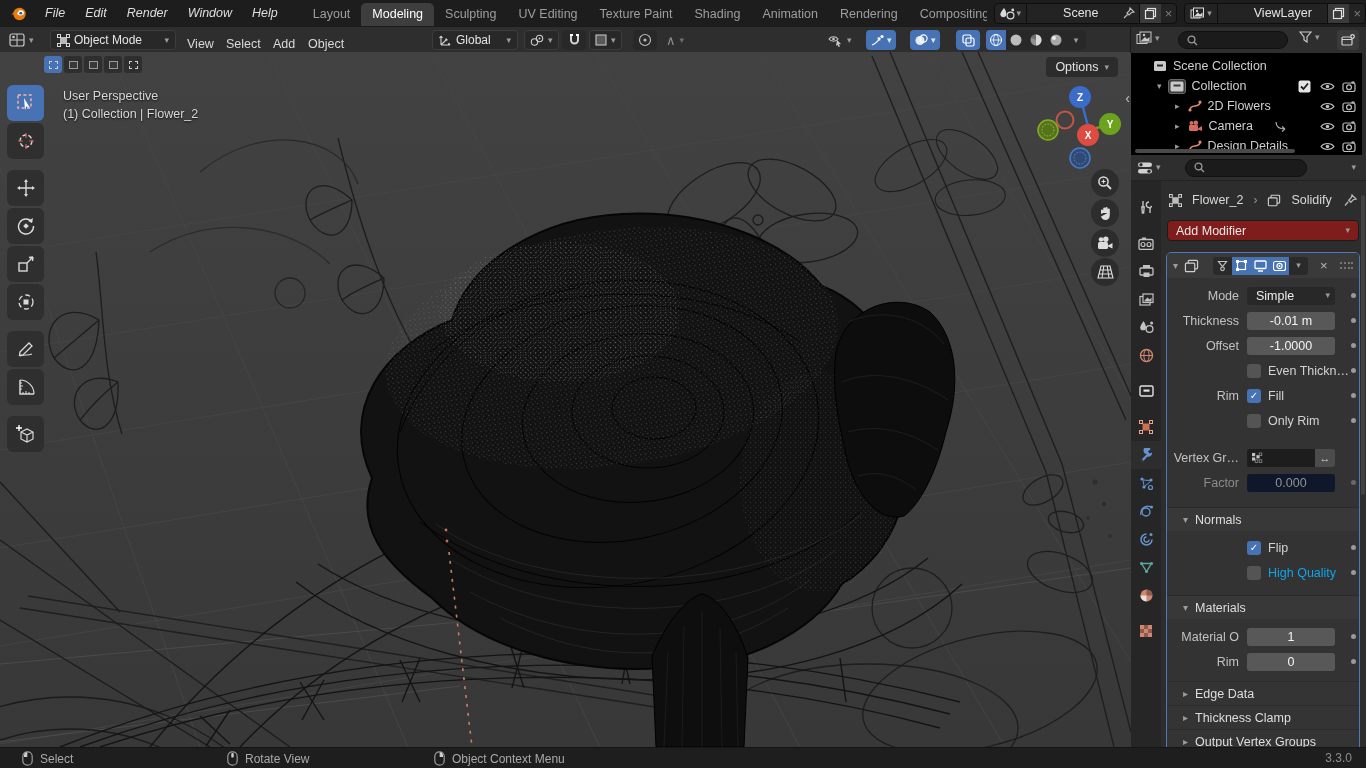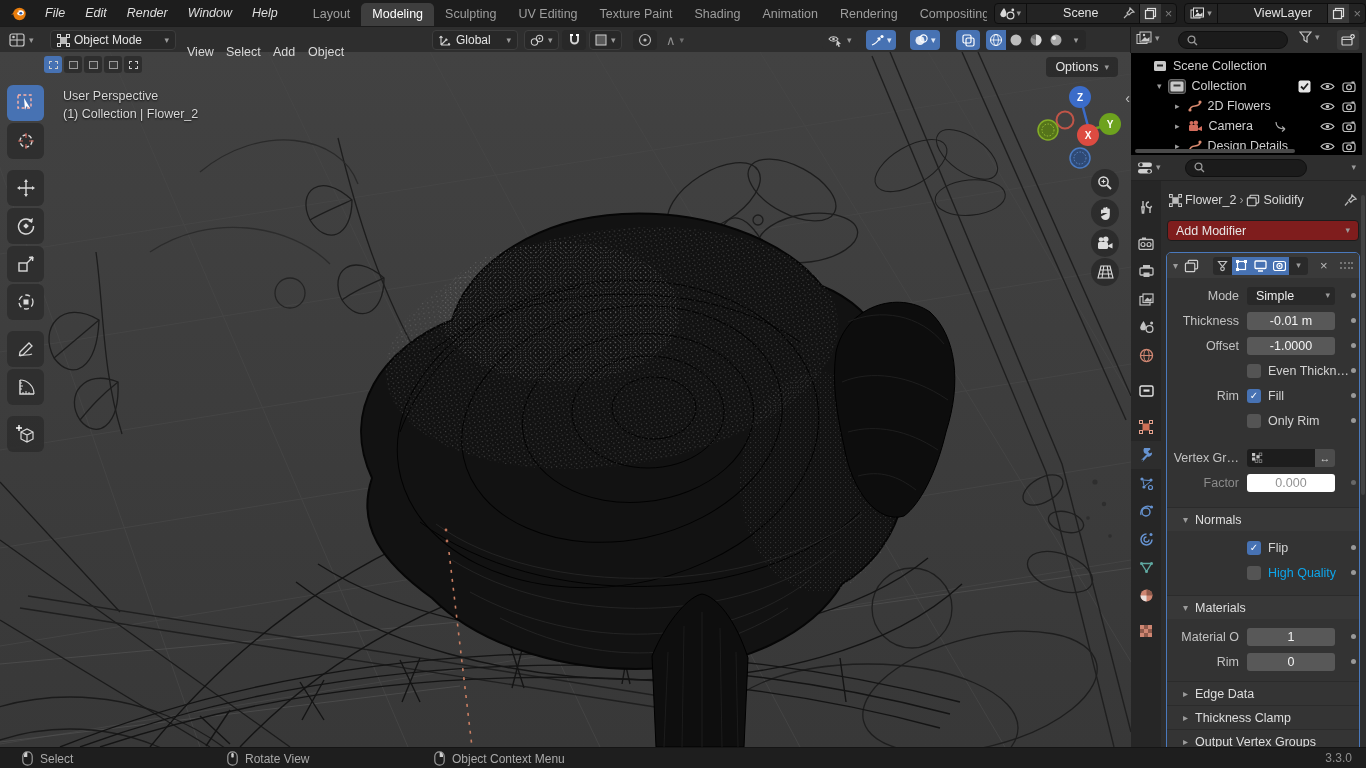--- a/index.html
+++ b/index.html
@@ -17,21 +17,21 @@
   .ws-tab.active { background:#3e3e3e; color:#ffffff; }
   .top-widget { display:flex; align-items:center; background:#232323; border:1px solid #0e0e0e; border-radius:4px; height:21px; margin-left:7px; }
   .tw-iconbtn { display:flex; align-items:center; gap:2px; padding:0 5px; border-right:1px solid #0e0e0e; height:100%; }
   .tw-text { padding:0 8px; font-size:12.5px; color:#e2e2e2;margin-left:28px; }
   .tw-btn { padding:0 4px; height:100%; display:flex; align-items:center; color:#8a8a8a; }
 
   
   #header2 { position:absolute; left:0; top:26px; width:1366px; height:26px; background:#2e2e2e; border-top:1px solid #1b1b1b; z-index:39; }
   #vp-header { position:absolute; left:0; top:0; width:1131px; height:26px; border-right:1px solid #1b1b1b; }
   .hbtn { position:absolute; top:3px; height:20px; display:flex; align-items:center; gap:4px; background:#282828; border:1px solid #3d3d3d; border-radius:4px; padding:0 6px; font-size:12px; color:#e4e4e4; }
-  .hmenu { position:absolute; top:12px; height:26px; line-height:26px; font-size:12.5px; color:#d9d9d9; }
+  .hmenu { position:absolute; top:4px; height:26px; line-height:26px; font-size:12.5px; color:#d9d9d9; }
   .togglebtn { position:absolute; top:3px; height:20px; display:flex; align-items:center; gap:3px; border-radius:4px; padding:0 4px; background:#282828; }
   .togglebtn.on { background:#4772b3; }
   .seg { display:flex; align-items:center; height:20px; border-radius:4px; overflow:hidden; }
   .seg > span { display:flex; align-items:center; justify-content:center; width:20px; height:20px; background:#282828; }
   .seg > span.on { background:#4772b3; }
   #outliner-header { position:absolute; left:1131px; top:0; width:235px; height:26px; background:#2e2e2e; }
   .searchpill { display:flex; align-items:center; gap:4px; background:#1b1b1b; border:1px solid #101010; border-radius:10px; height:18px; padding:0 8px; }
 
   
   #viewport { position:absolute; left:0; top:52px; width:1131px; height:695px; background:linear-gradient(#424242,#383838); overflow:hidden; }
@@ -56,33 +56,33 @@
   .ol-right { position:absolute; display:flex; align-items:center; }
   #ol-scroll { position:absolute; left:4px; bottom:2px; width:160px; height:4px; border-radius:2px; background:#4a4a4a; }
 
   #props { position:absolute; left:1131px; top:155px; width:235px; height:592px; background:#2d2d2d; }
   #props-header { position:absolute; left:0; top:0; width:235px; height:26px; background:#2e2e2e; border-bottom:1px solid #232323; display:flex; align-items:center; }
   #props-tabs { position:absolute; left:0; top:26px; width:30px; height:566px; background:#262626; display:flex; flex-direction:column; align-items:center; padding-top:12px; }
   .ptab { width:30px; height:28px; display:flex; align-items:center; justify-content:center; flex:0 0 auto; }
   .ptab.active { background:#2d2d2d; }
   .pgap { height:8px; flex:0 0 auto; }
   #props-content { position:absolute; left:30px; top:26px; width:205px; height:566px; padding:8px 5px 0 4px; font-size:12.5px; }
-  #breadcrumb { display:flex; align-items:center; gap:3px; height:22px; color:#d8d8d8; padding-left:4px; }
+  #breadcrumb { display:flex; align-items:center; gap:10px; height:22px; color:#d8d8d8; padding-left:4px; }
   .bc-sep { color:#9a9a9a; font-size:12px; }
   #add-modifier { margin:9px 2px 0 2px; height:21px; background:#7f1d1d; border:1px solid #1c1c1c; border-radius:4px; display:flex; align-items:center; padding:0 8px; color:#e6e6e6; }
   #add-modifier .chev { margin-left:auto; }
   #mod-panel { margin:11px 1px 0 1px; background:#333333; border:1px solid #4a79bd; border-radius:5px; overflow:hidden; }
   #mod-header { height:25px; background:#3a3a3a; display:flex; align-items:center; padding:0 6px 0 6px; gap:6px; }
   .mh-seg { display:flex; height:18px; border-radius:3px; overflow:hidden; margin-left:8px; }
   .mh-seg > span { width:19px; height:18px; display:flex; align-items:center; justify-content:center; background:#2a2a2a; }
   .mh-seg > span.on { background:#4772b3; }
   .prow { height:25px; display:flex; align-items:center; padding-right:3px; }
   .plabel { flex:0 0 72px; text-align:right; margin-right:8px; color:#c2c2c2; white-space:nowrap; overflow:hidden; }
   .pfield { width:88px; height:18px; background:#585858; border-radius:3px; text-align:center; line-height:18px; color:#f4f4f4; }
-  .pfield.disabled { background:#ffffff; color:#929292; }
+  .pfield.disabled { background:#0f172a; color:#929292; }
   .pdrop { width:88px; height:18px; background:#282828; border-radius:3px; display:flex; align-items:center; padding:0 5px 0 9px; color:#ececec; }
   .pdrop .chev { margin-left:auto; }
   .pcheck { width:14px; height:14px; border-radius:3px; background:#545454; margin-right:7px; display:flex; align-items:center; justify-content:center; font-size:10px; color:#fff; }
   .pcheck.on { background:#4772b3; }
   .pdot { width:5px; height:5px; border-radius:50%; background:#999999; margin-left:auto; }
   .pdot.dim { background:#686868; }
   .subhdr { height:24px; background:#383838; border-top:1px solid #2b2b2b; display:flex; align-items:center; gap:7px; padding-left:16px; color:#dedede; margin-top:4px; }
   .subhdr.flat { background:#343434; margin-top:0; }
   #vg-field { width:88px; height:18px; display:flex; }
   #vg-input { flex:1; background:#1d1d1d; border-radius:3px 0 0 3px; display:flex; align-items:center; padding-left:4px; }

